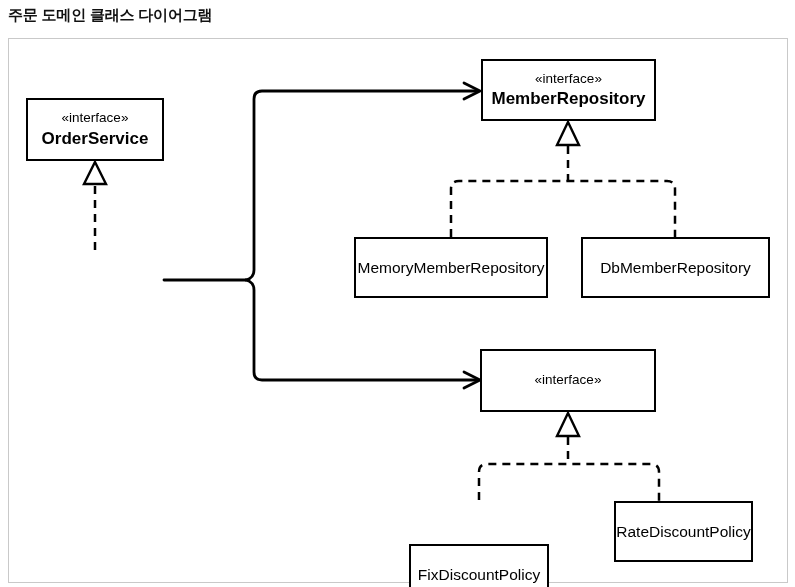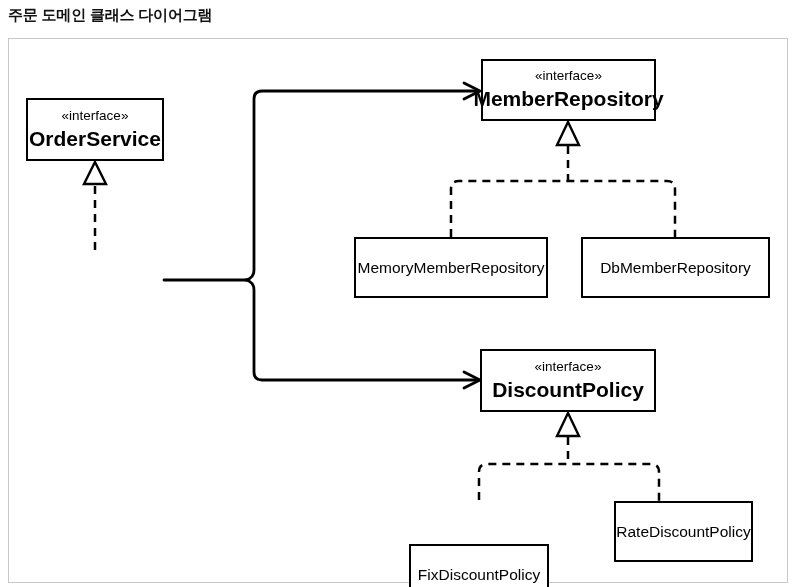--- a/index.html
+++ b/index.html
@@ -39,21 +39,21 @@
     justify-content: center;
     text-align: center;
     color: #000000;
   }
   .node .stereotype {
     font-size: 13.5px;
     font-weight: normal;
     line-height: 1.35;
   }
   .node .iface-name {
-    font-size: 21px;
+    font-size: 17px;
     font-weight: bold;
     line-height: 1.3;
   }
   .node .impl-name {
     font-size: 15.5px;
     font-weight: normal;
   }
   
   #node-order-service            { left: 17px;  top: 59px;  width: 138px; height: 63px; }
   #node-order-service-impl       { left: 17px;  top: 211px; width: 138px; height: 61px; }
@@ -128,21 +128,20 @@
   <div class="node" id="node-memory-member-repository">
     <span class="impl-name">MemoryMemberRepository</span>
   </div>
 
   <div class="node" id="node-db-member-repository">
     <span class="impl-name">DbMemberRepository</span>
   </div>
 
   <div class="node" id="node-discount-policy">
     <span class="stereotype">«interface»</span>
-    <span class="iface-name">DiscountPolicy</span>
   </div>
 
   <div class="node" id="node-fix-discount-policy">
     <span class="impl-name">FixDiscountPolicy</span>
   </div>
 
   <div class="node" id="node-rate-discount-policy">
     <span class="impl-name">RateDiscountPolicy</span>
   </div>
 

